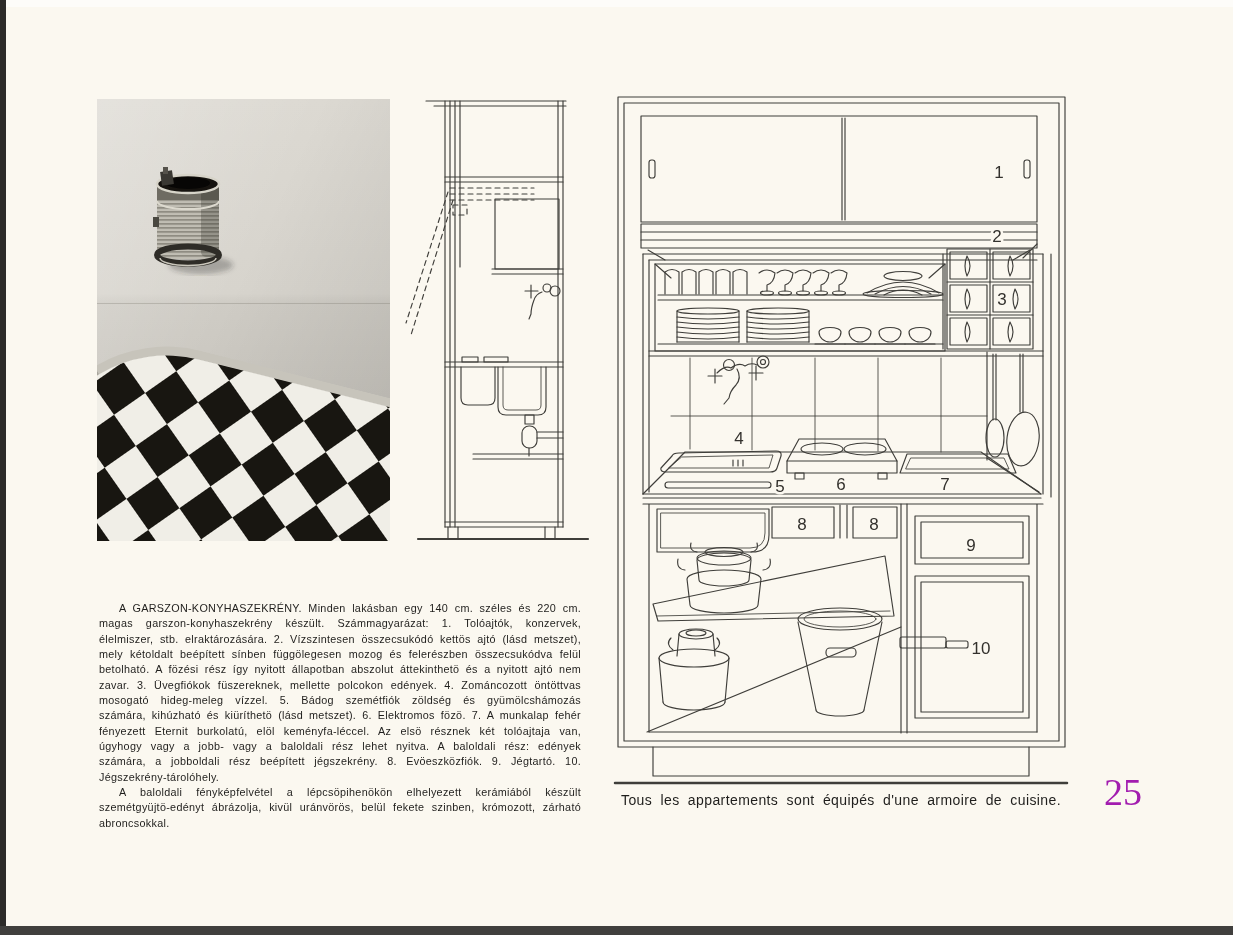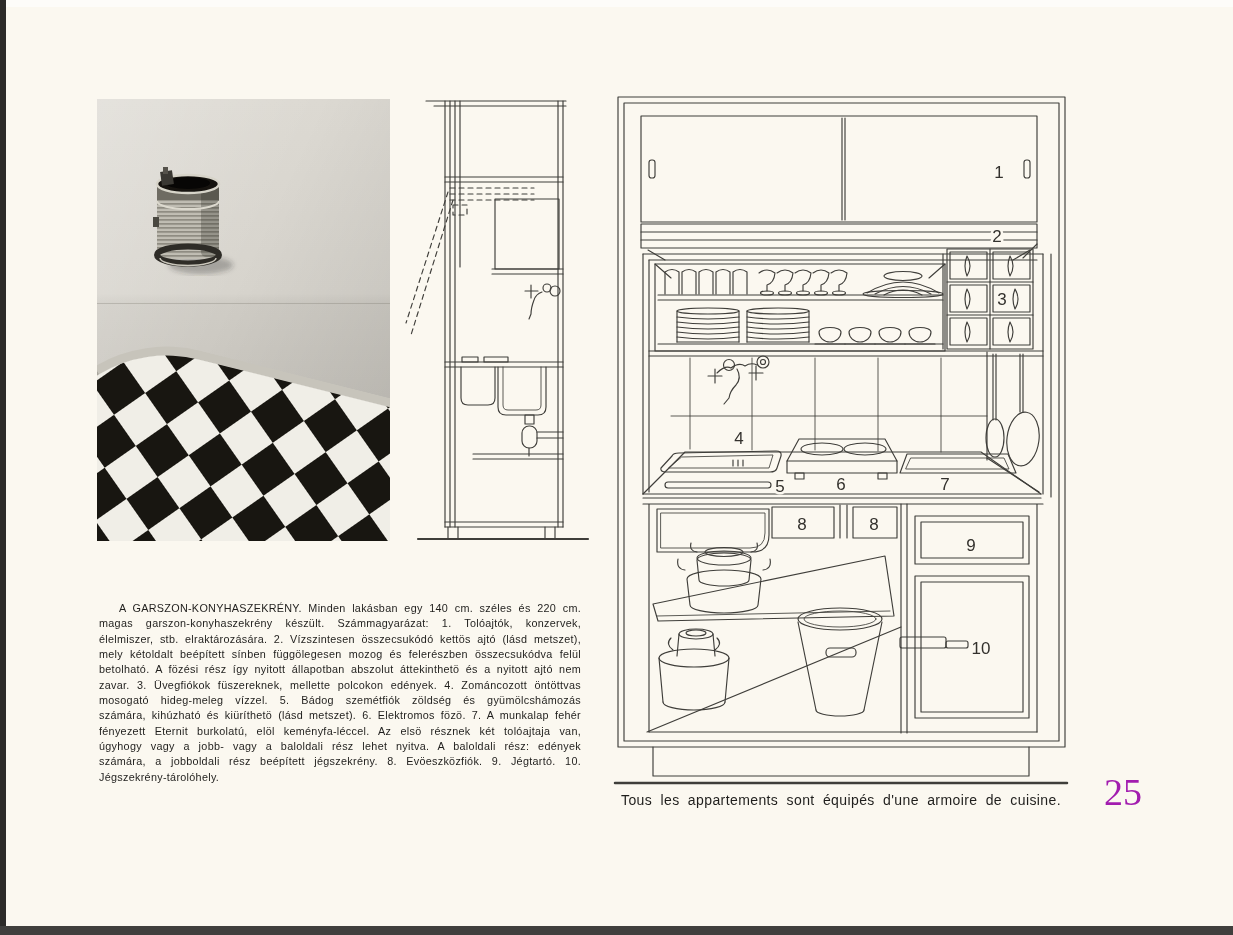--- a/index.html
+++ b/index.html
@@ -353,17 +353,18 @@
     <text class="lbl" x="332" y="398">7</text>
     <text class="lbl" x="189" y="438">8</text>
     <text class="lbl" x="261" y="438">8</text>
     <text class="lbl" x="358" y="459">9</text>
     <text class="lbl" x="368" y="562">10</text>
   </g>
 </svg>
 
 <div class="text-block">
   <p>A GARSZON-KONYHASZEKRÉNY. Minden lakásban egy 140 cm. széles és 220 cm. magas garszon-konyhaszekrény készült. Számmagyarázat: 1. Tolóajtók, konzervek, élelmiszer, stb. elraktározására. 2. Vízszintesen összecsukódó kettös ajtó (lásd metszet), mely kétoldalt beépített sínben függölegesen mozog és felerészben összecsukódva felül betolható. A fözési rész így nyitott állapotban abszolut áttekinthetö és a nyitott ajtó nem zavar. 3. Üvegfiókok füszereknek, mellette polcokon edények. 4. Zománcozott öntöttvas mosogató hideg-meleg vízzel. 5. Bádog szemétfiók zöldség és gyümölcshámozás számára, kihúzható és kiüríthetö (lásd metszet). 6. Elektromos fözö. 7. A munkalap fehér fényezett Eternit burkolatú, elöl keményfa-léccel. Az elsö résznek két tolóajtaja van, úgyhogy vagy a jobb- vagy a baloldali rész lehet nyitva. A baloldali rész: edények számára, a jobboldali rész beépített jégszekrény. 8. Evöeszközfiók. 9. Jégtartó. 10. Jégszekrény-tárolóhely.</p>
+  <p>A baloldali fényképfelvétel a lépcsöpihenökön elhelyezett kerámiából készült szemétgyüjtö-edényt ábrázolja, kivül uránvörös, belül fekete szinben, krómozott, zárható abroncsokkal.</p>
 </div>
 
 <div class="caption-fr">Tous les appartements sont équipés d'une armoire de cuisine.</div>
 
 <div class="pagenum">25</div>
 
 </body></html>

